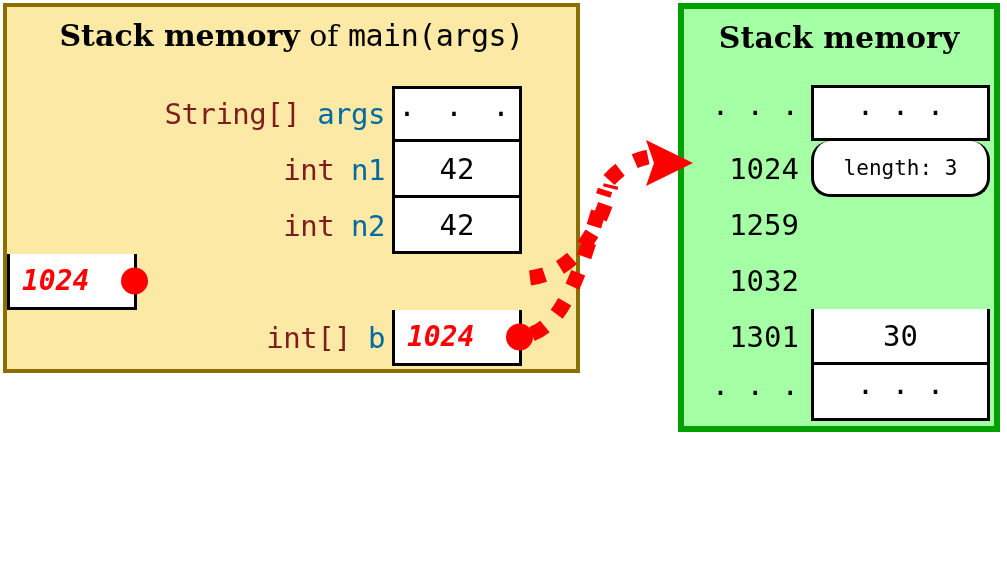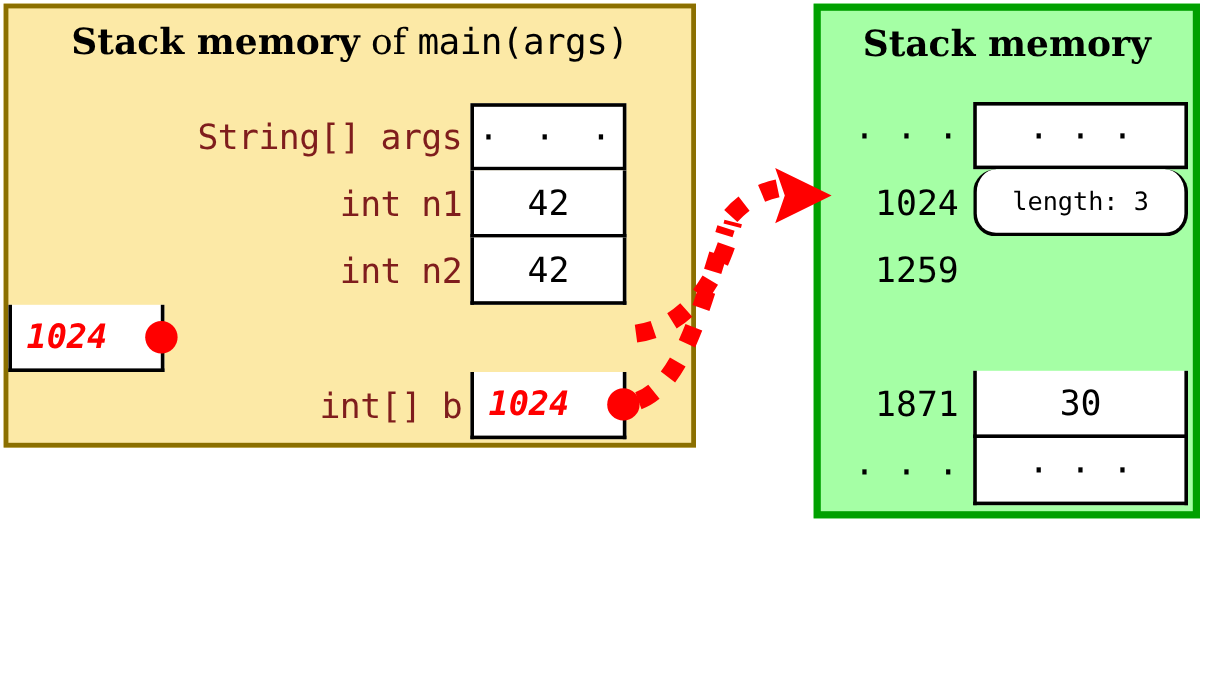--- a/index.html
+++ b/index.html
@@ -69,21 +69,21 @@
     text-align: right;
     padding-right: 7px;
     box-sizing: border-box;
     font-family: "DejaVu Sans Mono", monospace;
     font-size: 29px;
     line-height: 1;
     white-space: nowrap;
     letter-spacing: -0.5px;
   }
   .slabel .ty { color: #7f1d1d; }
-  .slabel .nm { color: #7f1d1d; }
+  .slabel .nm { color: #0369a1; }
 
   .scell {
     position: relative;
     width: 130px;
     height: 56px;
     background: #ffffff;
     border: 3px solid #000000;
     border-top-width: 0;
     box-sizing: border-box;
     display: flex;
@@ -268,24 +268,25 @@
     <div class="hrow">
       <div class="haddr">1024</div>
       <div class="hcell len">length: 3</div>
     </div>
 
     <div class="hrow">
       <div class="haddr">1259</div>
     </div>
 
     <div class="hrow">
-    </div>
-
-    <div class="hrow">
-      <div class="haddr">1871</div>
+      <div class="haddr">1032</div>
+    </div>
+
+    <div class="hrow">
+      <div class="haddr">1301</div>
       <div class="hcell">30</div>
     </div>
 
     <div class="hrow">
       <div class="haddr">· · ·</div>
       <div class="hcell">· · ·</div>
     </div>
 
   </div>
 </div>

